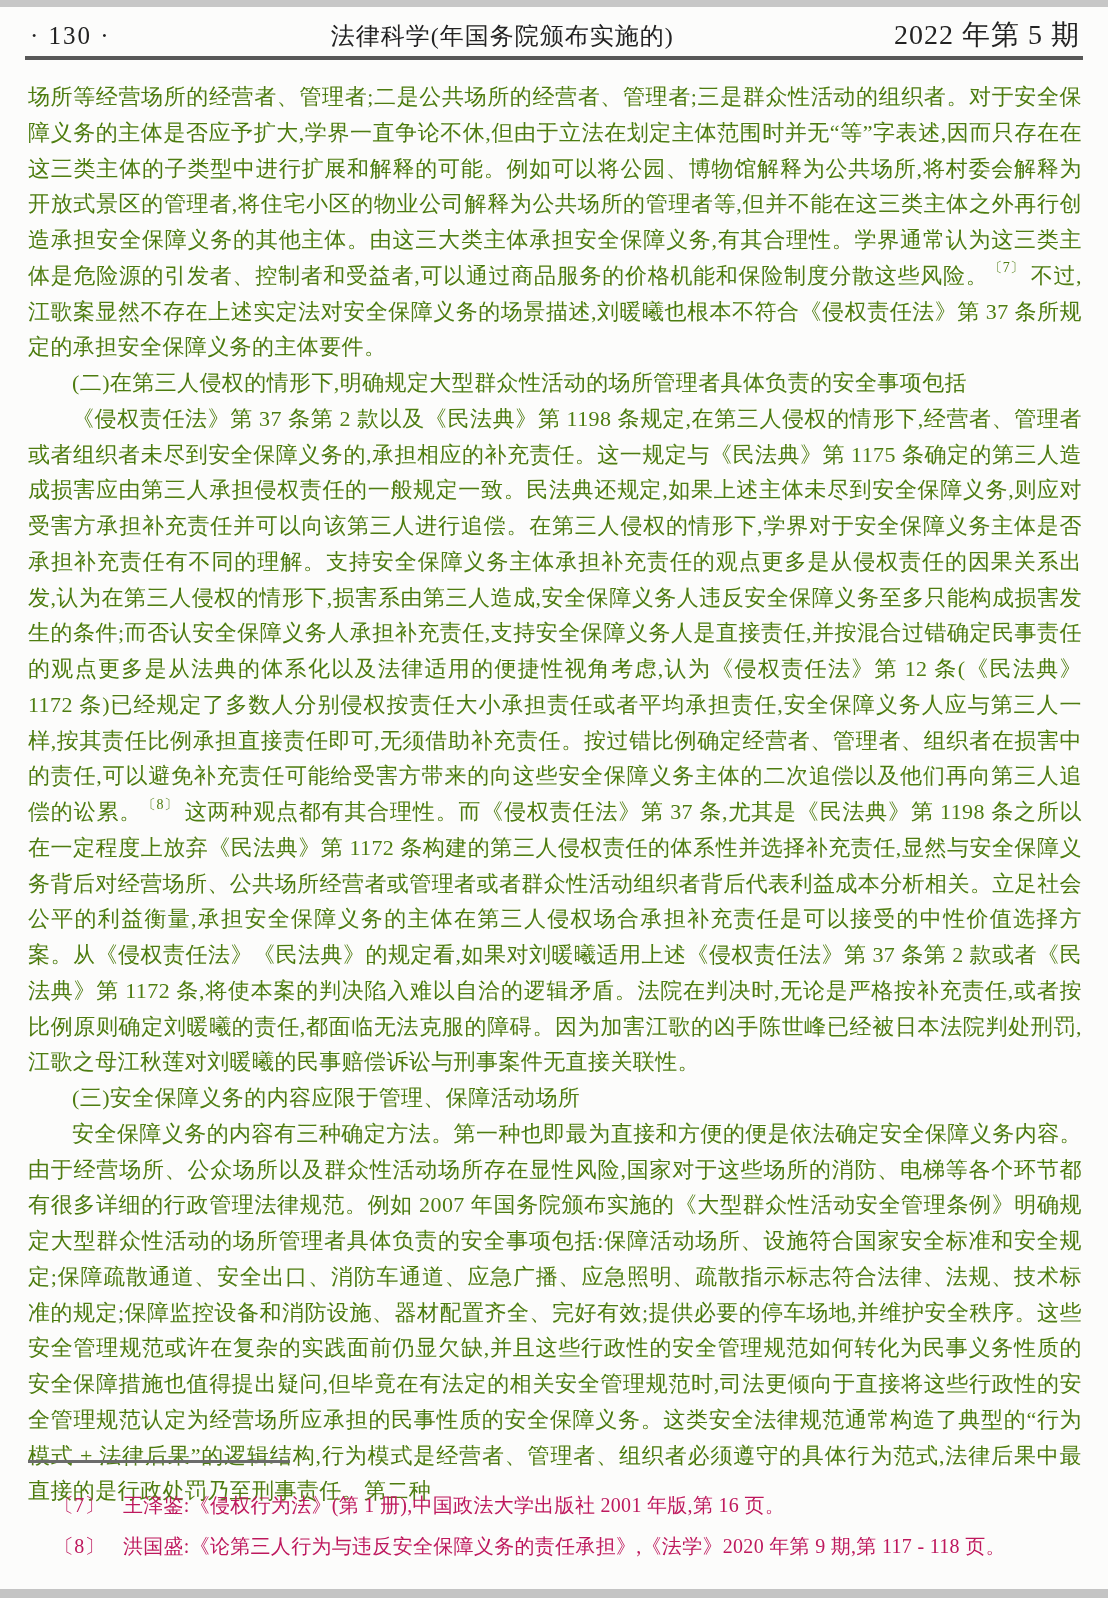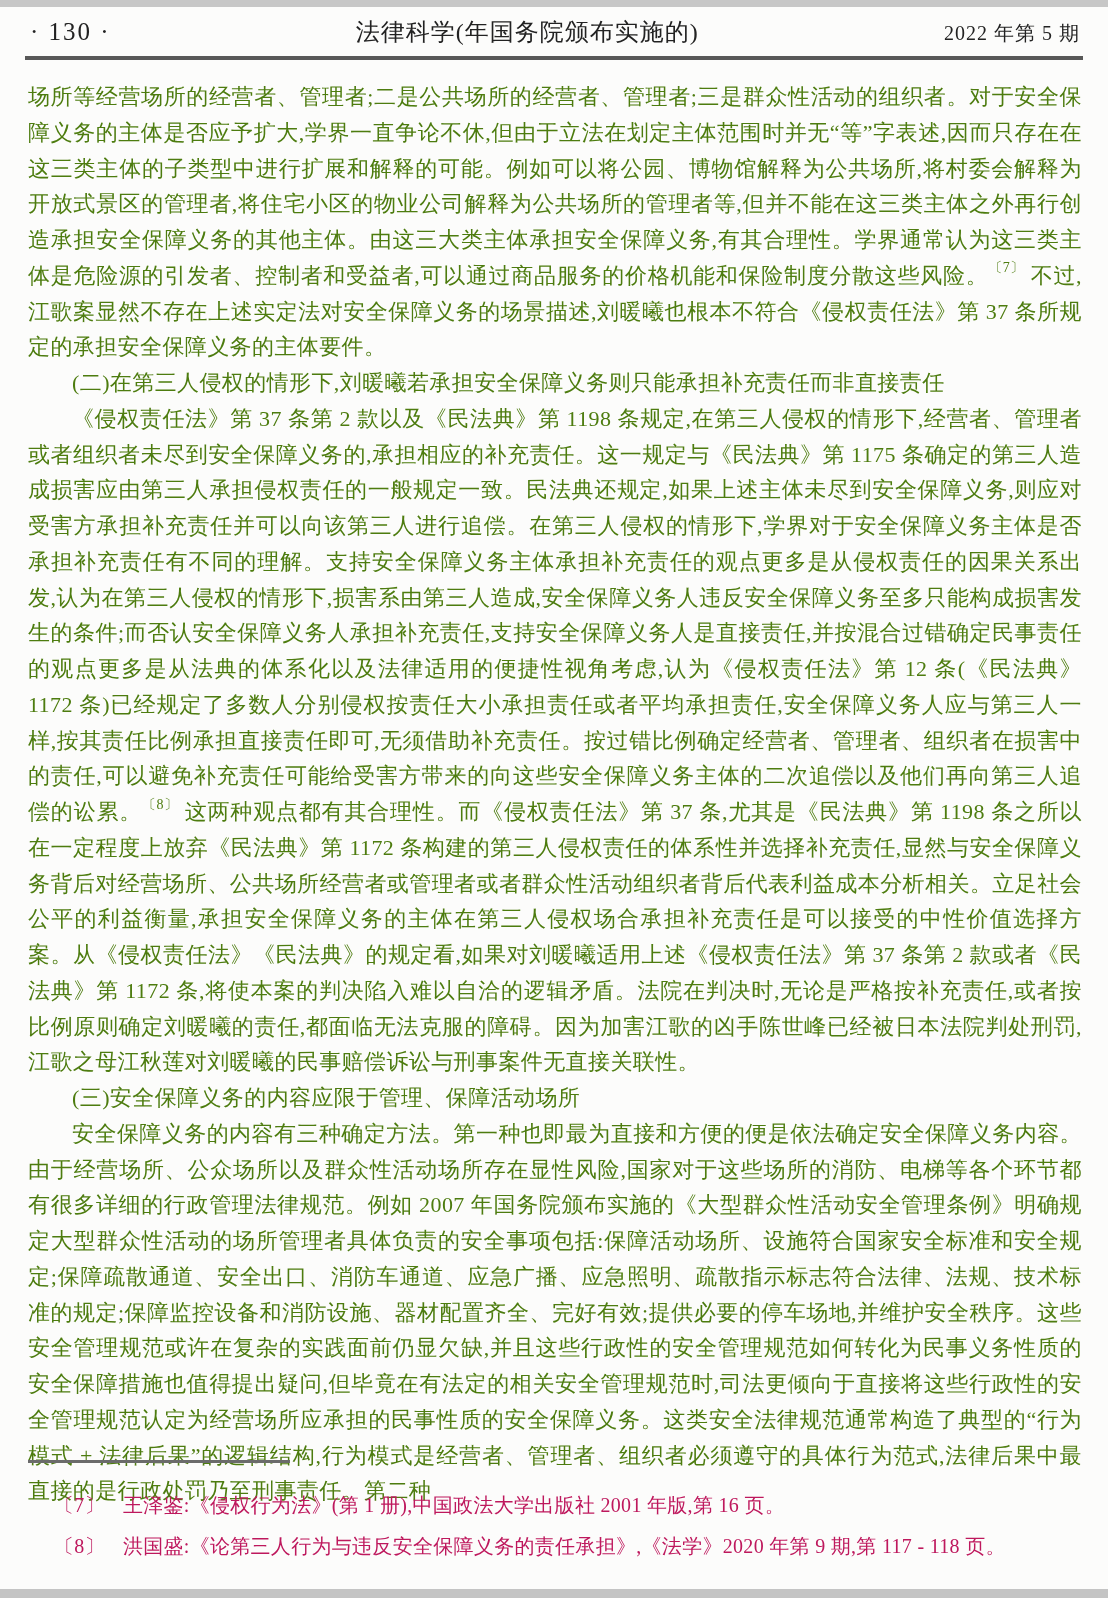--- a/index.html
+++ b/index.html
@@ -20,21 +20,21 @@
   .edge.bottom { bottom: 0; height: 9px; background: #c4c4c4; }
 
   .header {
     position: absolute;
     top: 16px; left: 30px; right: 28px;
     display: flex; justify-content: space-between; align-items: baseline;
     font-size: 24px; color: #222;
   }
   .header .pageno { font-size: 25px; letter-spacing: 2px; }
   .header .jtitle { font-size: 24px; letter-spacing: 1px; }
-  .header .issue  { font-size: 20px; letter-spacing: 1px; }
+  .header .issue  { font-size: 28px; letter-spacing: 1px; }
 
   .header-rule {
     position: absolute;
     top: 56px; left: 25px; right: 25px;
     height: 4px; background: #585858;
   }
 
   .content {
     position: absolute;
     top: 79px; left: 28px;
@@ -82,21 +82,21 @@
   <div class="header">
     <span class="pageno">· 130 ·</span>
     <span class="jtitle">法律科学(年国务院颁布实施的)</span>
     <span class="issue">2022 年第 5 期</span>
   </div>
 
   <div class="header-rule"></div>
 
   <div class="content" id="article-body">
       <p class="para">场所等经营场所的经营者、管理者;二是公共场所的经营者、管理者;三是群众性活动的组织者。对于安全保障义务的主体是否应予扩大,学界一直争论不休,但由于立法在划定主体范围时并无“等”字表述,因而只存在在这三类主体的子类型中进行扩展和解释的可能。例如可以将公园、博物馆解释为公共场所,将村委会解释为开放式景区的管理者,将住宅小区的物业公司解释为公共场所的管理者等,但并不能在这三类主体之外再行创造承担安全保障义务的其他主体。由这三大类主体承担安全保障义务,有其合理性。学界通常认为这三类主体是危险源的引发者、控制者和受益者,可以通过商品服务的价格机能和保险制度分散这些风险。<sup>〔7〕</sup> 不过,江歌案显然不存在上述实定法对安全保障义务的场景描述,刘暖曦也根本不符合《侵权责任法》第 37 条所规定的承担安全保障义务的主体要件。</p>
-      <p class="para indent">(二)在第三人侵权的情形下,刘暖曦若承担安全保障义务则只能承担补充责任而非直接责任</p>
+      <p class="para indent">(二)在第三人侵权的情形下,明确规定大型群众性活动的场所管理者具体负责的安全事项包括</p>
       <p class="para indent">《侵权责任法》第 37 条第 2 款以及《民法典》第 1198 条规定,在第三人侵权的情形下,经营者、管理者或者组织者未尽到安全保障义务的,承担相应的补充责任。这一规定与《民法典》第 1175 条确定的第三人造成损害应由第三人承担侵权责任的一般规定一致。民法典还规定,如果上述主体未尽到安全保障义务,则应对受害方承担补充责任并可以向该第三人进行追偿。在第三人侵权的情形下,学界对于安全保障义务主体是否承担补充责任有不同的理解。支持安全保障义务主体承担补充责任的观点更多是从侵权责任的因果关系出发,认为在第三人侵权的情形下,损害系由第三人造成,安全保障义务人违反安全保障义务至多只能构成损害发生的条件;而否认安全保障义务人承担补充责任,支持安全保障义务人是直接责任,并按混合过错确定民事责任的观点更多是从法典的体系化以及法律适用的便捷性视角考虑,认为《侵权责任法》第 12 条(《民法典》1172 条)已经规定了多数人分别侵权按责任大小承担责任或者平均承担责任,安全保障义务人应与第三人一样,按其责任比例承担直接责任即可,无须借助补充责任。按过错比例确定经营者、管理者、组织者在损害中的责任,可以避免补充责任可能给受害方带来的向这些安全保障义务主体的二次追偿以及他们再向第三人追偿的讼累。<sup>〔8〕</sup> 这两种观点都有其合理性。而《侵权责任法》第 37 条,尤其是《民法典》第 1198 条之所以在一定程度上放弃《民法典》第 1172 条构建的第三人侵权责任的体系性并选择补充责任,显然与安全保障义务背后对经营场所、公共场所经营者或管理者或者群众性活动组织者背后代表利益成本分析相关。立足社会公平的利益衡量,承担安全保障义务的主体在第三人侵权场合承担补充责任是可以接受的中性价值选择方案。从《侵权责任法》《民法典》的规定看,如果对刘暖曦适用上述《侵权责任法》第 37 条第 2 款或者《民法典》第 1172 条,将使本案的判决陷入难以自洽的逻辑矛盾。法院在判决时,无论是严格按补充责任,或者按比例原则确定刘暖曦的责任,都面临无法克服的障碍。因为加害江歌的凶手陈世峰已经被日本法院判处刑罚,江歌之母江秋莲对刘暖曦的民事赔偿诉讼与刑事案件无直接关联性。</p>
       <p class="para indent">(三)安全保障义务的内容应限于管理、保障活动场所</p>
       <p class="para indent">安全保障义务的内容有三种确定方法。第一种也即最为直接和方便的便是依法确定安全保障义务内容。由于经营场所、公众场所以及群众性活动场所存在显性风险,国家对于这些场所的消防、电梯等各个环节都有很多详细的行政管理法律规范。例如 2007 年国务院颁布实施的《大型群众性活动安全管理条例》明确规定大型群众性活动的场所管理者具体负责的安全事项包括:保障活动场所、设施符合国家安全标准和安全规定;保障疏散通道、安全出口、消防车通道、应急广播、应急照明、疏散指示标志符合法律、法规、技术标准的规定;保障监控设备和消防设施、器材配置齐全、完好有效;提供必要的停车场地,并维护安全秩序。这些安全管理规范或许在复杂的实践面前仍显欠缺,并且这些行政性的安全管理规范如何转化为民事义务性质的安全保障措施也值得提出疑问,但毕竟在有法定的相关安全管理规范时,司法更倾向于直接将这些行政性的安全管理规范认定为经营场所应承担的民事性质的安全保障义务。这类安全法律规范通常构造了典型的“行为模式 + 法律后果”的逻辑结构,行为模式是经营者、管理者、组织者必须遵守的具体行为范式,法律后果中最直接的是行政处罚乃至刑事责任。第二种</p>
     </div>
 
   <div class="footnotes">
     <div class="fn-rule"></div>
     <div id="footnote-list">
         <div class="footnote"><span class="fn-label">〔7〕</span><span class="fn-text">王泽鉴:《侵权行为法》(第 1 册),中国政法大学出版社 2001 年版,第 16 页。</span></div>
         <div class="footnote"><span class="fn-label">〔8〕</span><span class="fn-text">洪国盛:《论第三人行为与违反安全保障义务的责任承担》,《法学》2020 年第 9 期,第 117 - 118 页。</span></div>

